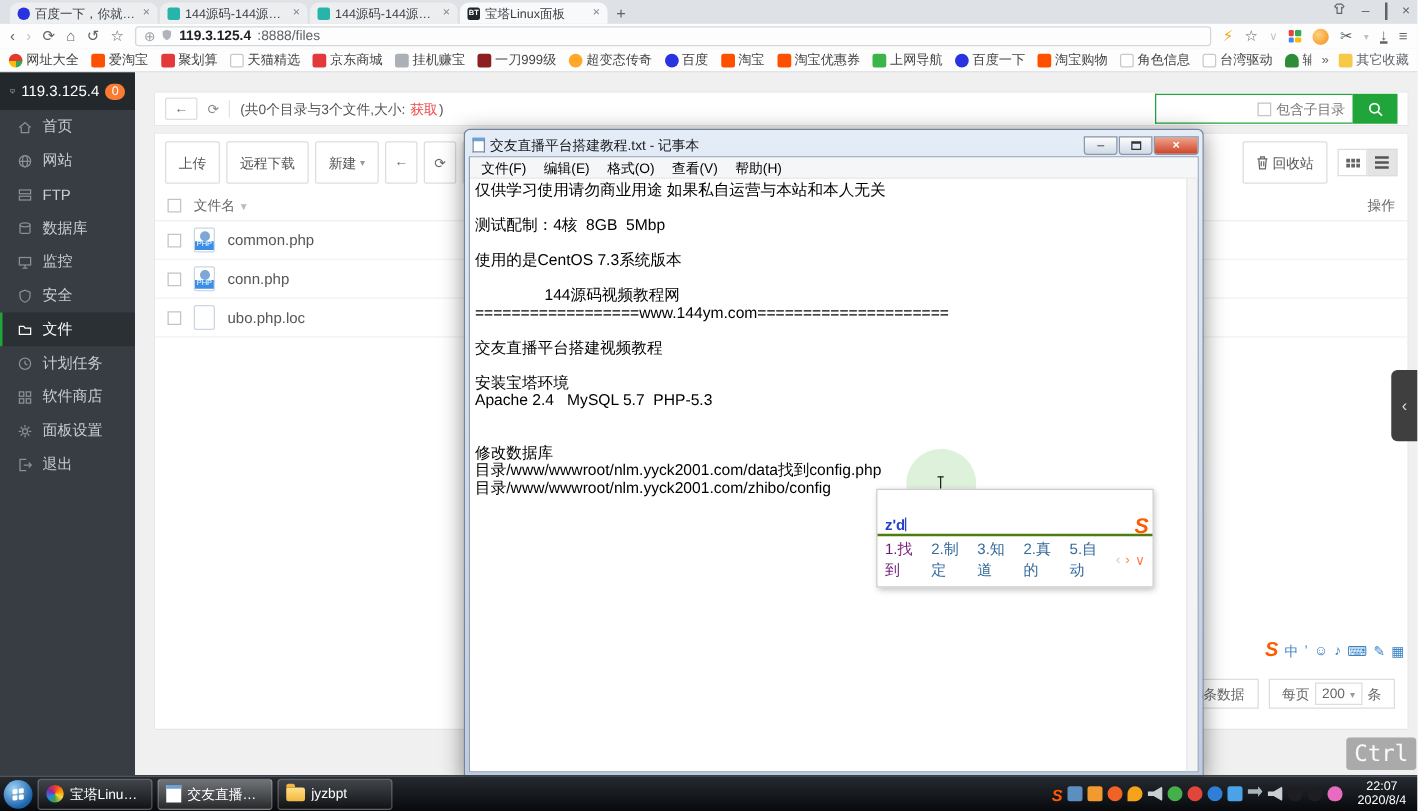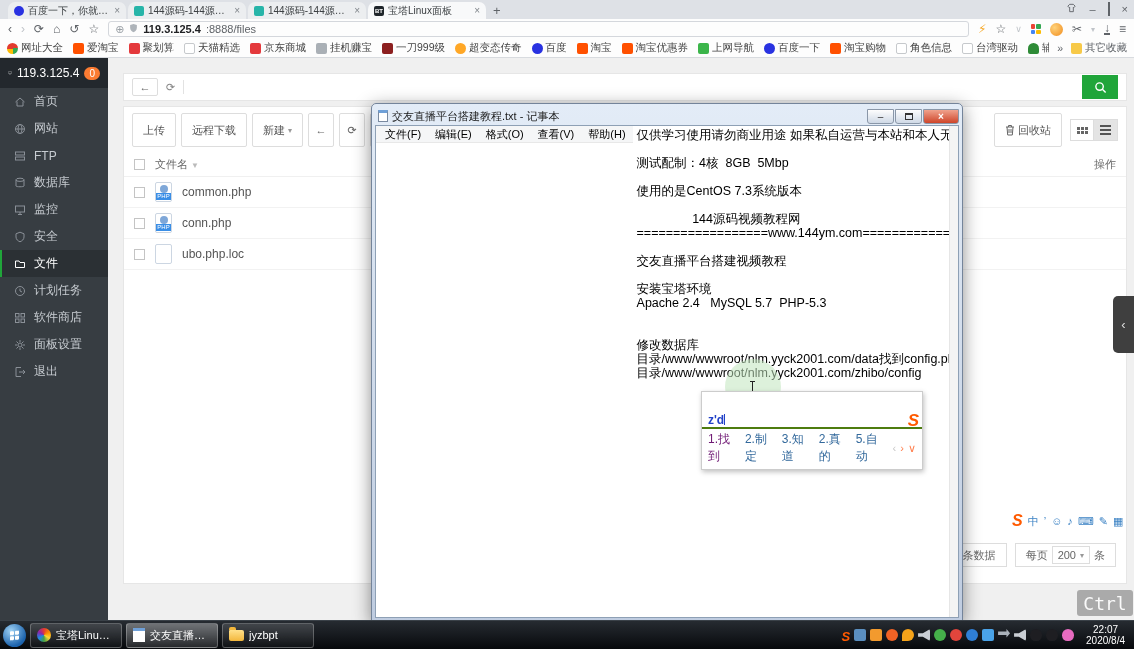--- a/index.html
+++ b/index.html
@@ -102,21 +102,21 @@
   
   .notepad { position:absolute; left:371px; top:103px; width:592px; height:519px; z-index:10;
              border:1px solid #74849a; border-radius:5px 5px 2px 2px; background:linear-gradient(#e3ecf7,#bfcce0);
              box-shadow:0 4px 18px rgba(0,0,0,0.45); padding:3px; }
   .np-title { height:18px; display:flex; align-items:center; gap:4px; padding-left:3px; font-size:11px; color:#1a1a1a; }
   .np-ic { width:10px; height:12px; background:#fff; border:1px solid #7a8aa0; border-top:3px solid #6fa0d8; flex:none; }
   .np-ctrls { margin-left:auto; display:flex; gap:1px; }
   .npbtn { width:27px; height:15px; border:1px solid #8a97a8; border-radius:0 0 3px 3px; background:linear-gradient(#fdfdfd,#cfd9e6); display:flex; align-items:center; justify-content:center; font-size:10px; color:#333; }
   .npbtn.close { width:36px; background:linear-gradient(#f0a28c,#ce452a); color:#fff; font-weight:bold; }
   .maxglyph { width:8px; height:7px; border:1px solid #333; border-top-width:2px; }
-  .np-body { height:calc(100% - 18px); background:#fff; border:1px solid #8ea0b5; display:flex; flex-direction:row; }
+  .np-body { height:calc(100% - 18px); background:#fff; border:1px solid #8ea0b5; display:flex; flex-direction:column; }
   .np-menu { height:17px; background:#f5f6f7; display:flex; align-items:center; font-size:11px; color:#000; padding-left:2px; border-bottom:1px solid #e8e8e8; }
   .np-menu span { padding:0 7px; }
   .np-text { flex:1; position:relative; overflow:hidden; }
   .np-text pre { font-family:Liberation Sans, sans-serif; font-size:12.5px; line-height:14px; color:#000; padding:2px 4px; }
   .np-scroll { position:absolute; top:0; right:0; bottom:0; width:9px; background:#f4f4f4; border-left:1px solid #e6e6e6; }
 
   
   .clickring { position:absolute; left:725px; top:359px; width:56px; height:56px; border-radius:50%; background:rgba(193,230,190,0.55); z-index:11; }
   .ibeam { position:absolute; left:752px; top:381px; width:1px; height:12px; background:#222; z-index:12; }
   .ibeam::before,.ibeam::after { content:""; position:absolute; left:-2px; width:5px; height:1px; background:#222; }
@@ -393,21 +393,26 @@
           </svg>
         <span>退出</span>
       </div>
     </aside>
 
     <main class="content">
       <div class="panel pathbar">
         <span class="backbtn">←</span>
         <span style="color:#888;">⟳</span>
         <span class="vr"></span>
+        <span><span>(共0个目录与3个文件,大小: </span><a class="info-link">获取</a><span>)</span></span>
         <div class="searchgrp">
+          <div class="searchin">
+            <span class="cbx"></span>
+            <span>包含子目录</span>
+          </div>
           <div class="searchbtn">
             <svg width="13" height="13" viewBox="0 0 14 14">
                 <circle cx="6" cy="6" r="4" fill="none" stroke="#fff" stroke-width="1.5"></circle>
                 <path d="M9 9 L12.5 12.5" stroke="#fff" stroke-width="1.5"></path>
               </svg>
           </div>
         </div>
       </div>
 
       <div class="panel filepanel">

